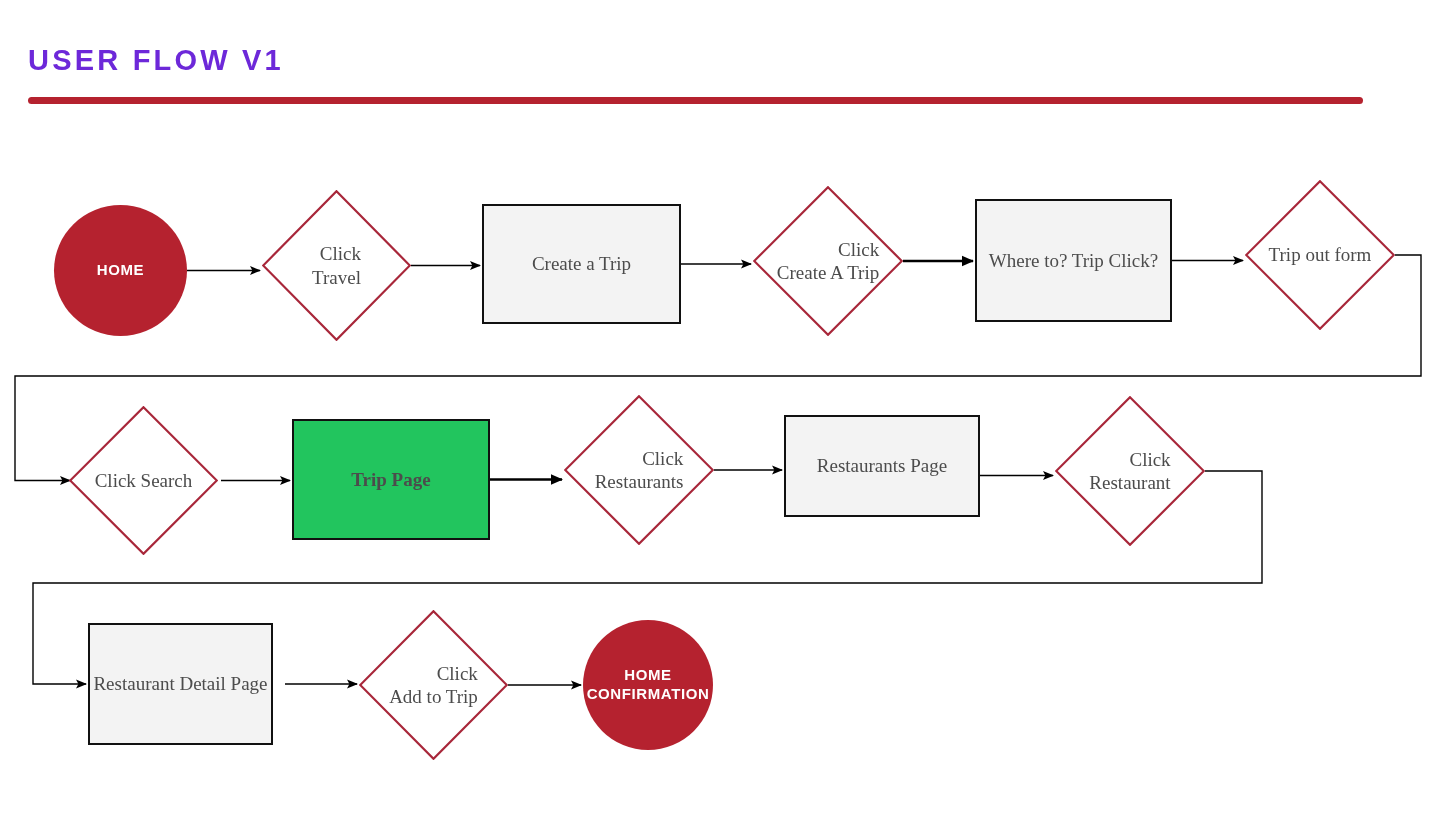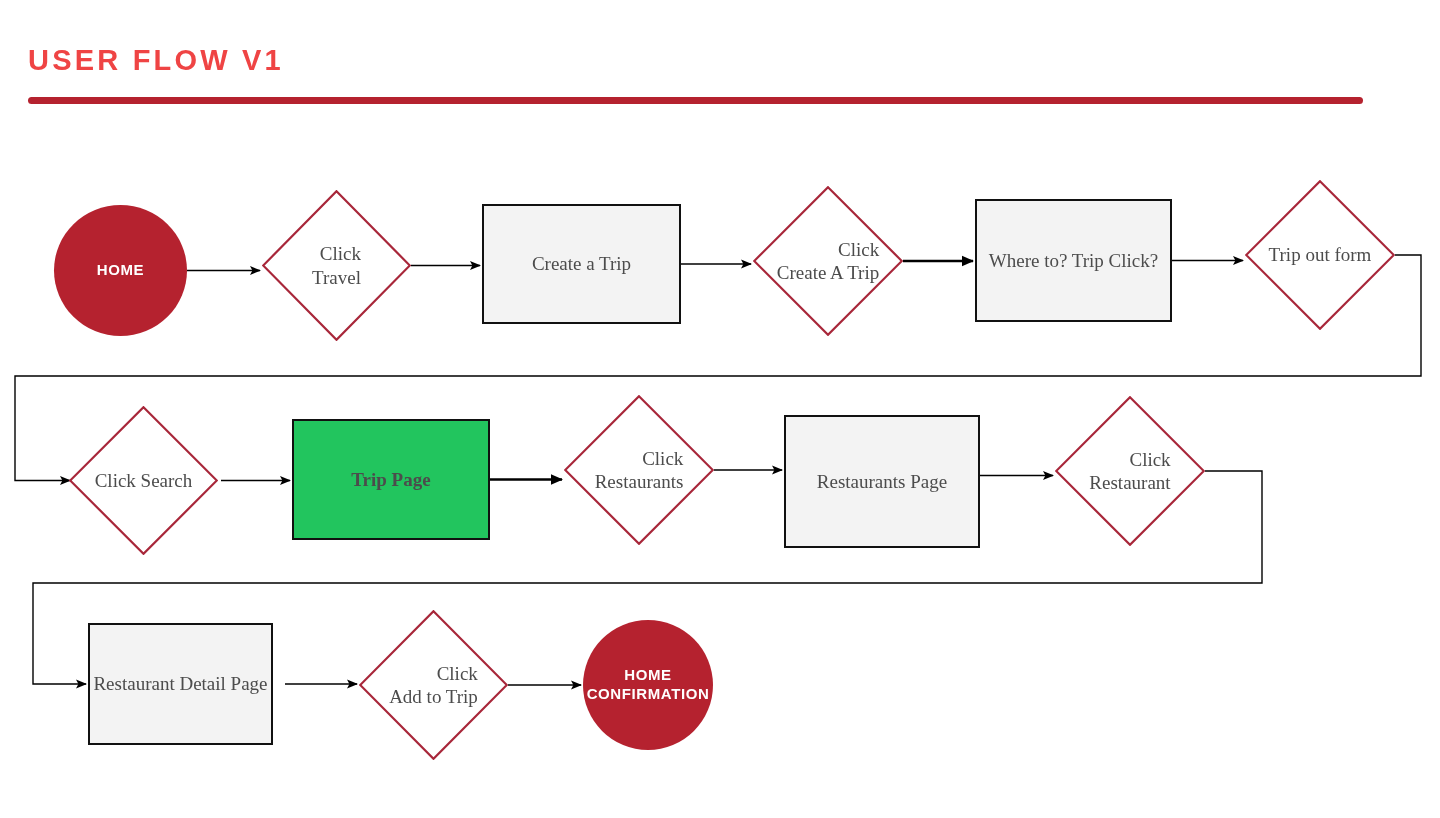--- a/index.html
+++ b/index.html
@@ -24,21 +24,21 @@
 
   
   #page-title {
     position: absolute;
     left: 28px;
     top: 44px;
     font-family: "Liberation Sans", sans-serif;
     font-weight: bold;
     font-size: 29px;
     letter-spacing: 3.2px;
-    color: #ef4444;
+    color: #6d28d9;
     white-space: nowrap;
   }
   #title-rule {
     position: absolute;
     left: 28px;
     top: 97px;
     width: 1335px;
     height: 7px;
     background: #b5222f;
     border-radius: 3.5px;
@@ -189,21 +189,21 @@
       <div class="node node-rect" style="left: 292px; top: 419px; width: 198px; height: 121px; background: #22c55e; border-color: rgb(17, 17, 17); font-weight: bold;">
         <div class="node-label">Trip Page</div>
       </div>
       <div class="node node-diamond" style="left: 564px; top: 395px; width: 150px; height: 150px;">
         <svg class="diamond-shape" viewBox="0 0 150 150" preserveAspectRatio="none">
           <polygon points="75,1.2 148.8,75 75,148.8 1.2,75" fill="#ffffff" stroke="#a8273a" stroke-width="2.2"></polygon>
         </svg>
         <div class="node-label">Click
 Restaurants</div>
       </div>
-      <div class="node node-rect" style="left: 784px; top: 415px; width: 196px; height: 133px; background: rgb(243, 243, 243); border-color: rgb(17, 17, 17);">
+      <div class="node node-rect" style="left: 784px; top: 415px; width: 196px; height: 102px; background: rgb(243, 243, 243); border-color: rgb(17, 17, 17);">
         <div class="node-label">Restaurants Page</div>
       </div>
       <div class="node node-diamond" style="left: 1055px; top: 396px; width: 150px; height: 150px;">
         <svg class="diamond-shape" viewBox="0 0 150 150" preserveAspectRatio="none">
           <polygon points="75,1.2 148.8,75 75,148.8 1.2,75" fill="#ffffff" stroke="#a8273a" stroke-width="2.2"></polygon>
         </svg>
         <div class="node-label">Click
 Restaurant</div>
       </div>
       <div class="node node-rect" style="left: 88px; top: 623px; width: 185px; height: 122px; background: rgb(243, 243, 243); border-color: rgb(17, 17, 17);">

